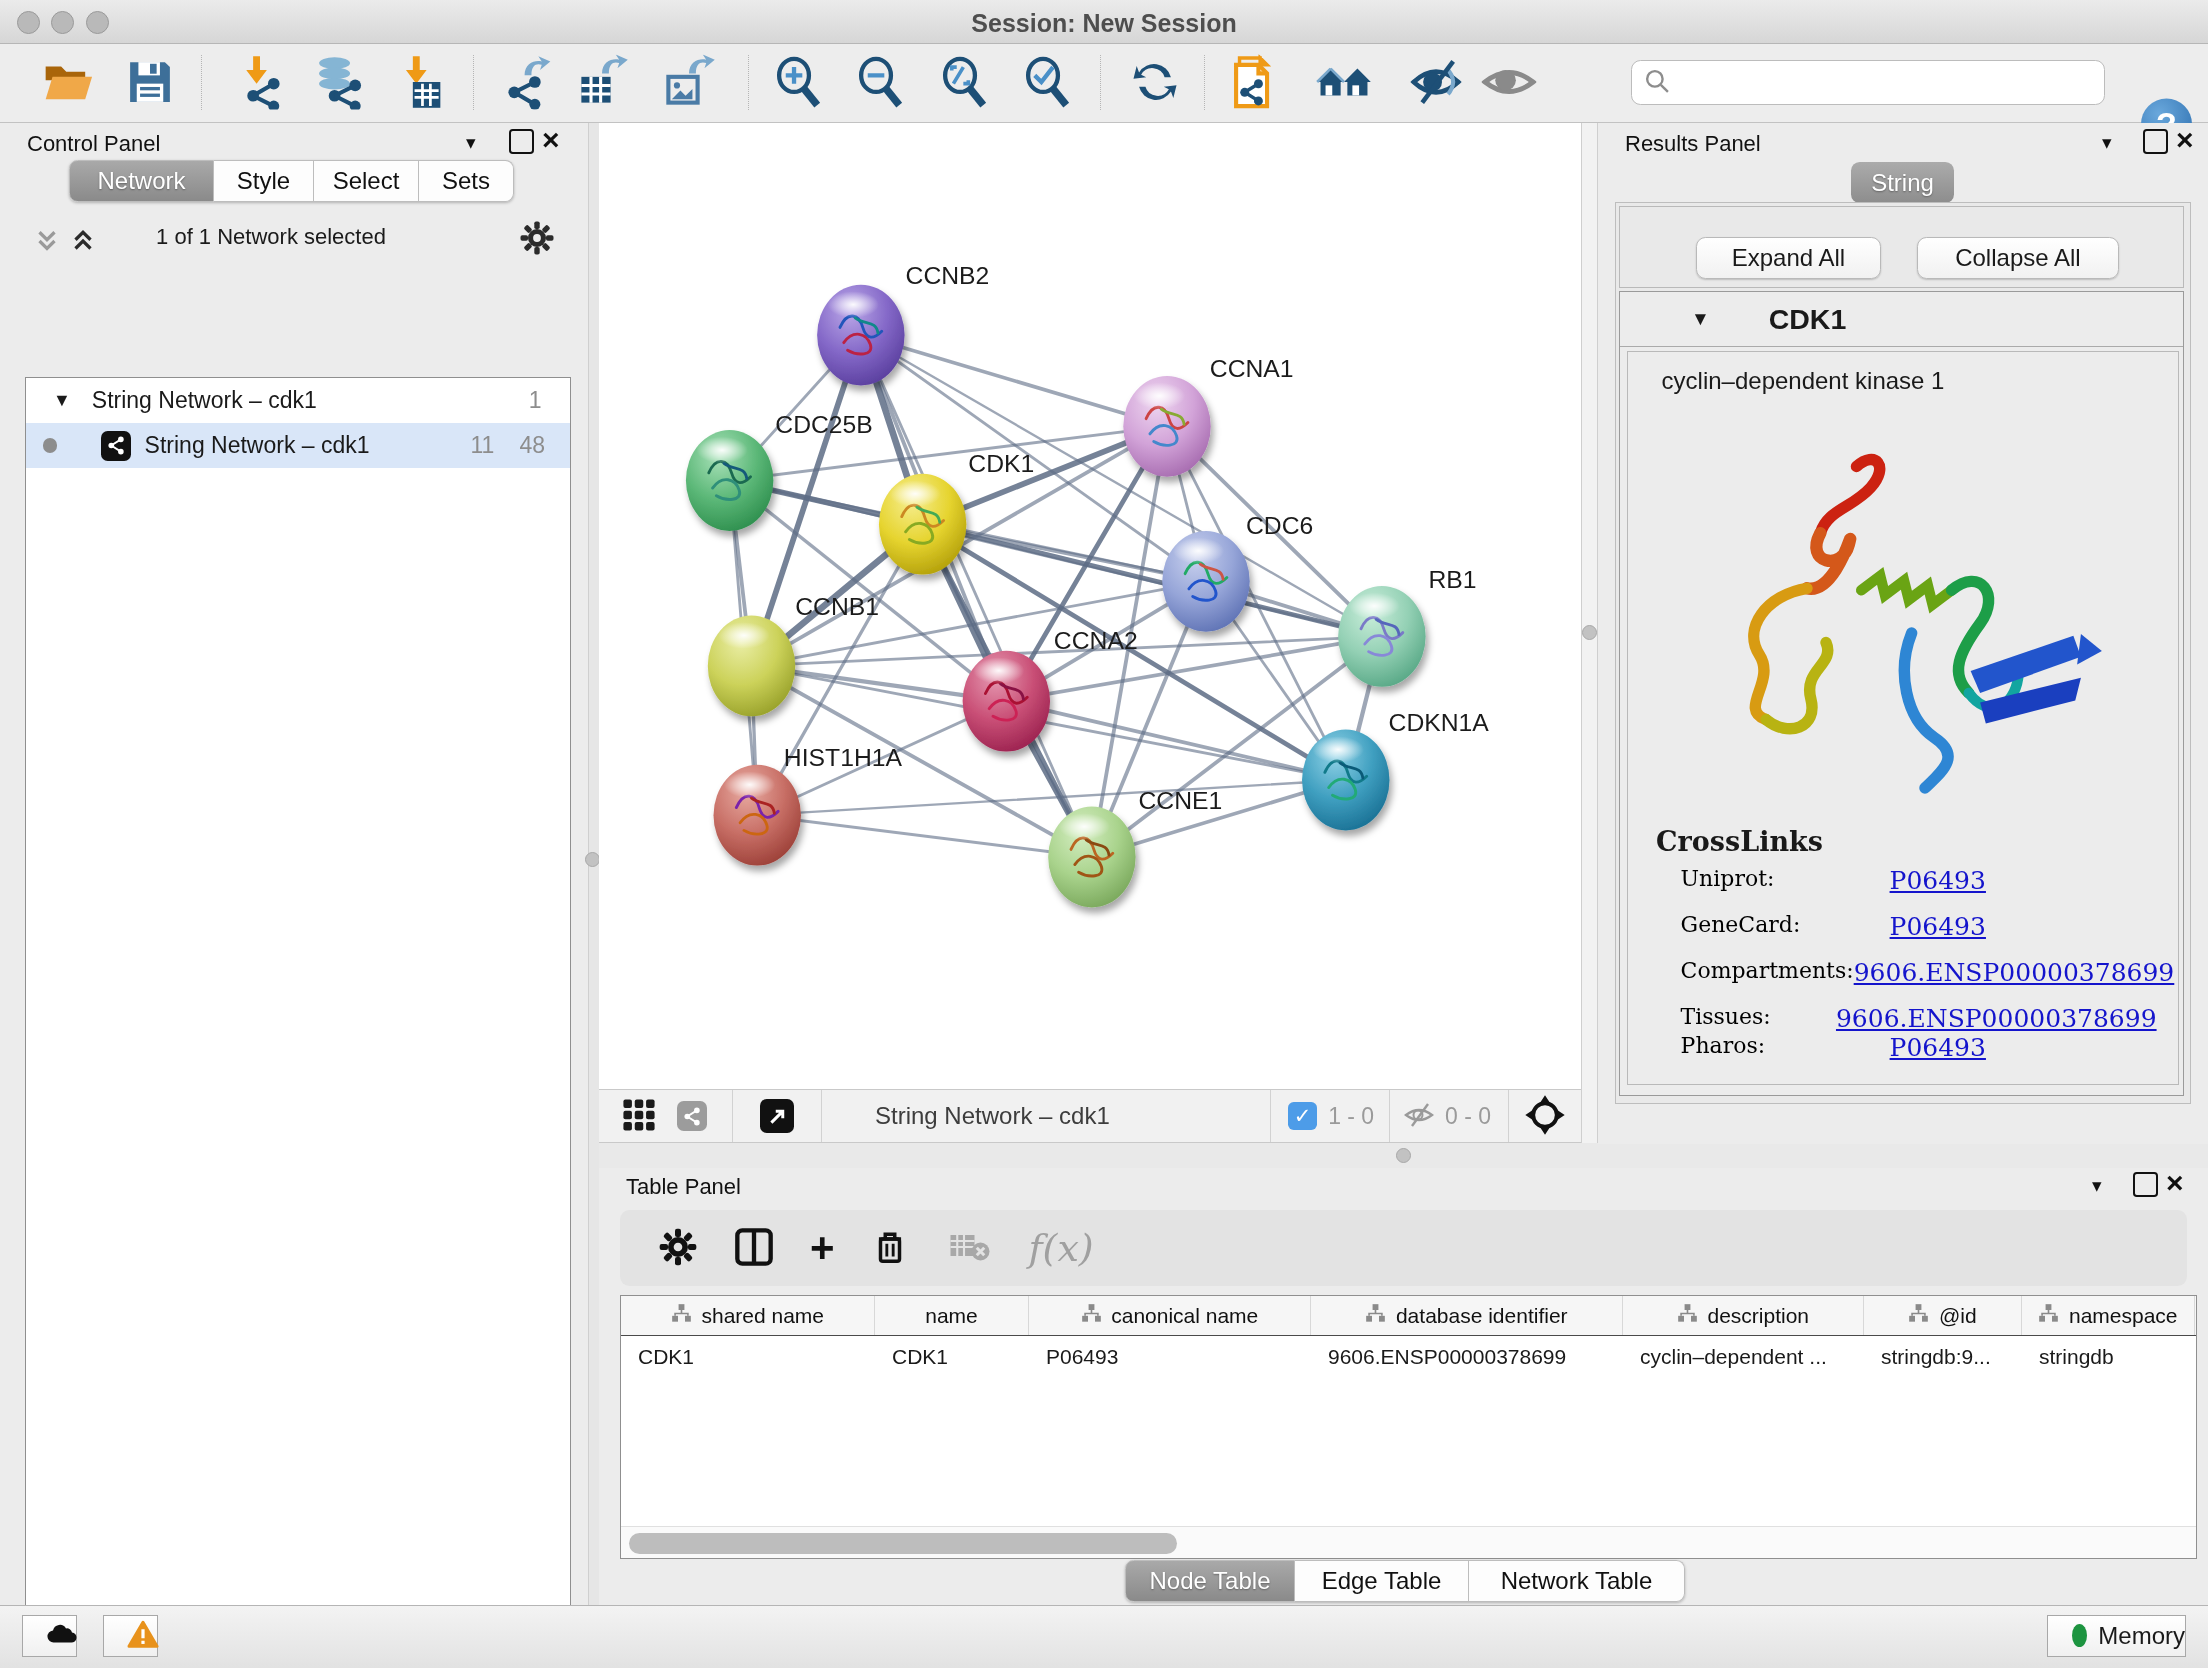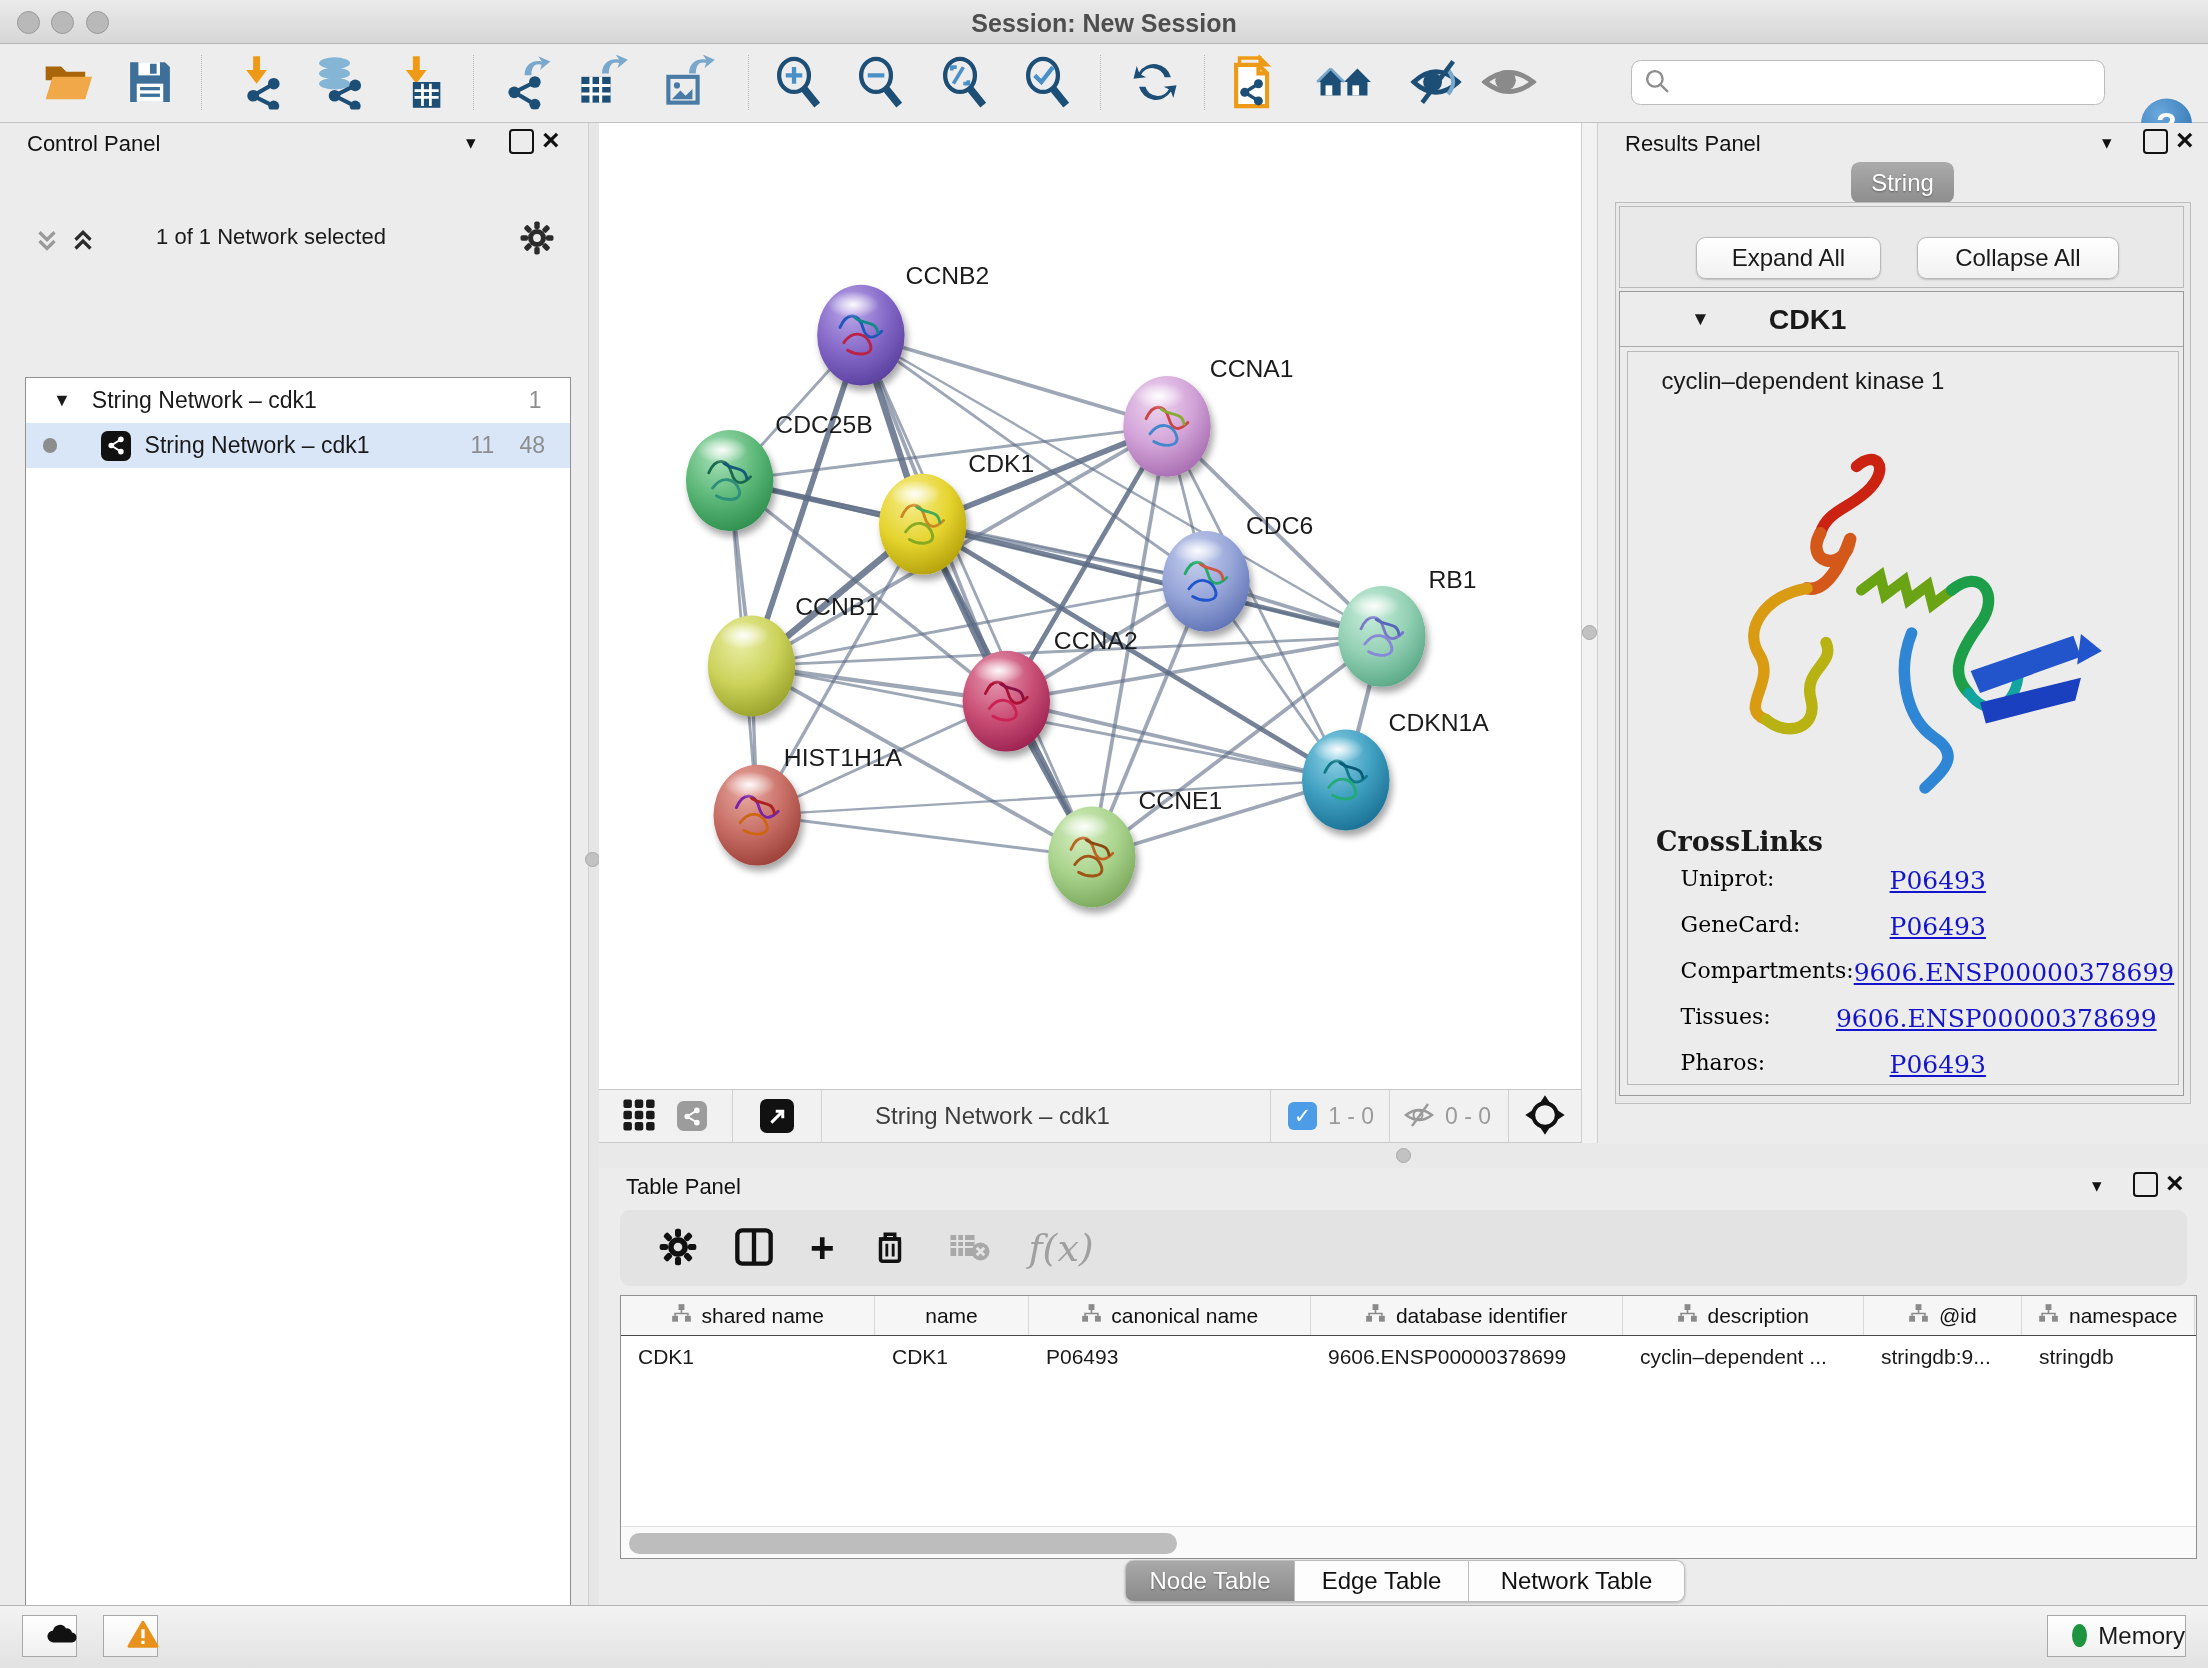--- a/index.html
+++ b/index.html
@@ -271,20 +271,26 @@
     </div>
     <div class="helpbtn">?</div>
   </div>
 
   <div class="ctrl-panel">
     <div class="abs panel-title" style="left:27px; top:7.6px">Control Panel</div>
     <span class="abs pc-tri" style="left:466px; top:7.6px">▾</span>
     <span class="abs pc-box" style="left:509px; top:5.7px"></span>
     <span class="abs pc-x" style="left:542px; top:3.8px">×</span>
 
+    <div class="seg" style="left:69px; top:37px" id="ctrl-tabs">
+        <div class="tab sel" style="width:145px">Network</div>
+        <div class="tab" style="width:100px">Style</div>
+        <div class="tab" style="width:105px">Select</div>
+        <div class="tab" style="width:95px">Sets</div>
+      </div>
 
     <span class="abs" style="left:32px; top:103px"><svg width="30" height="30" viewBox="0 0 24 24">
           <path d="M6 5 l6 6 6-6 M6 12 l6 6 6-6" fill="none" stroke="#9a9a9a" stroke-width="2.6"></path>
         </svg></span>
     <span class="abs" style="left:68px; top:103px"><svg width="30" height="30" viewBox="0 0 24 24">
           <path d="M6 11 l6-6 6 6 M6 18 l6-6 6 6" fill="none" stroke="#2b2b2b" stroke-width="2.6"></path>
         </svg></span>
     <div class="abs" style="left:114px; top:101px; width:314px; text-align:center; font-size:22px">1 of 1 Network selected</div>
     <span class="abs" style="left:519px; top:97px"><svg width="36" height="36" viewBox="-12 -12 24 24">
           <g fill="#2b2b2b">
@@ -631,21 +637,21 @@
        <span class="xl-link">P06493</span>
      </div>
               <div style="display:flex; margin-bottom:17px">
        <span class="xl-label" style="width:209px">GeneCard:</span>
        <span class="xl-link">P06493</span>
      </div>
               <div style="display:flex; margin-bottom:17px">
        <span class="xl-label" style="width:209px">Compartments:</span>
        <span class="xl-link">9606.ENSP00000378699</span>
      </div>
-              <div style="display:flex; margin-bottom:17px">
+              <div style="display:flex; ">
        <span class="xl-label" style="width:209px">Tissues:</span>
        <span class="xl-link">9606.ENSP00000378699</span>
      </div>
               <div style="display:flex; margin-bottom:4px">
        <span class="xl-label" style="width:209px">Pharos:</span>
        <span class="xl-link">P06493</span>
      </div>
             </div>
         </div>
       </div>

